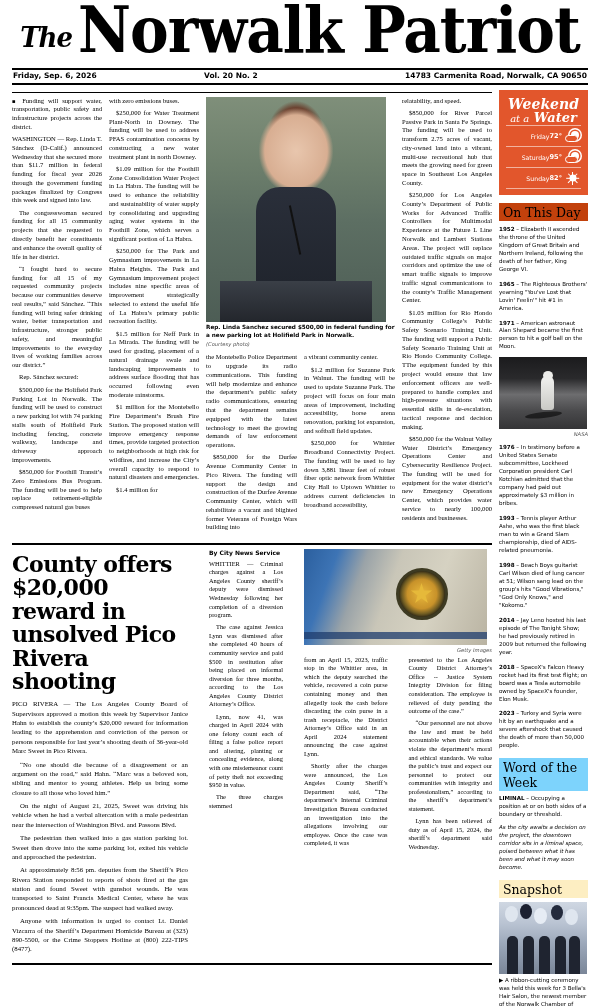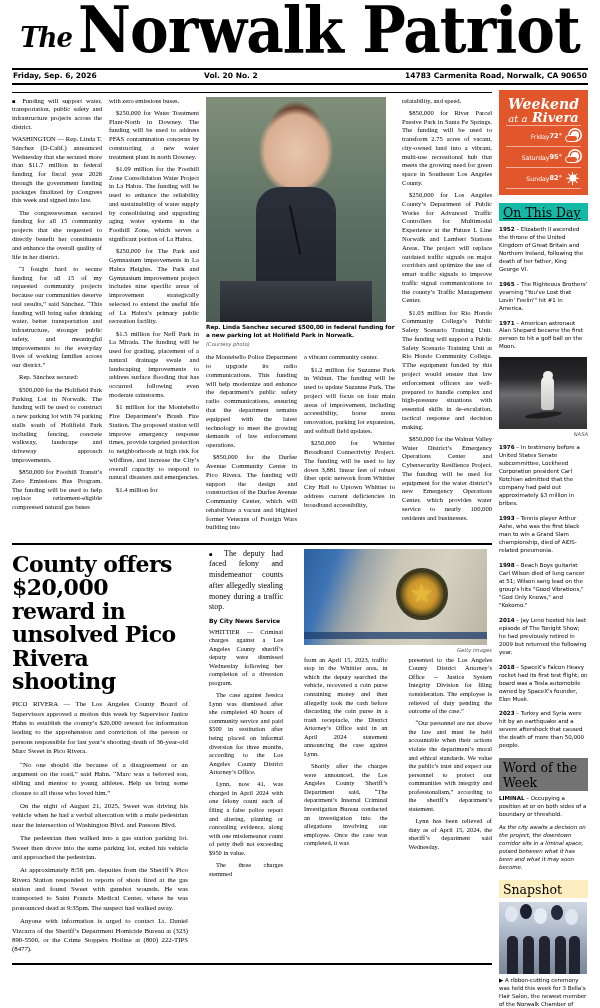--- a/index.html
+++ b/index.html
@@ -155,22 +155,22 @@
     background:#e2562c;border:1.4px solid #fff;box-sizing:border-box;}
   .w-sunfull{position:absolute;left:50%;top:50%;transform:translate(-50%,-50%);width:7px;height:7px;
     border-radius:50%;background:#fff;}
   .w-ray{position:absolute;left:50%;top:50%;width:1.4px;height:13px;background:#fff;
     transform-origin:center;margin-left:-0.7px;margin-top:-6.5px;}
 
   .rail-head{
     font-family:"DejaVu Serif",serif;font-size:12.5px;
     padding:2px 4px 1px 4px;margin:8px 0 4px 0;
   }
-  .rail-head.otd{background:#14b8a6;text-decoration:underline;}
-  .rail-head.wow{background:#737373;}
+  .rail-head.otd{background:#c2410c;}
+  .rail-head.wow{background:#7dd3fc;}
   .rail-head.snap{background:#fdeec2;}
   .otd-item{font-family:"DejaVu Sans",sans-serif;font-size:5.5px;line-height:1.45;margin-bottom:6px;}
   .otd-item b{font-size:5.6px;}
   .wow-def{font-family:"DejaVu Sans",sans-serif;font-size:5.5px;line-height:1.45;margin-bottom:5px;}
   .wow-ex{font-family:"DejaVu Sans",sans-serif;font-style:italic;font-size:5.5px;line-height:1.45;}
   .snap-cap{font-family:"DejaVu Sans",sans-serif;font-size:5.5px;line-height:1.45;margin-top:3px;}
 
   
   .sec-head{
     font-family:"DejaVu Serif",serif;font-weight:bold;
@@ -274,21 +274,20 @@
           <p>On the night of August 21, 2025, Sweet was driving his vehicle when he had a verbal altercation with a male pedestrian near the intersection of Washington Blvd. and Passons Blvd.</p>
           <p>The pedestrian then walked into a gas station parking lot. Sweet then drove into the same parking lot, exited his vehicle and approached the pedestrian.</p>
           <p>At approximately 8:56 pm. deputies from the Sheriff’s Pico Rivera Station responded to reports of shots fired at the gas station and found Sweet with gunshot wounds. He was transported to Saint Francis Medical Center, where he was pronounced dead at 9:35pm. The suspect had walked away.</p>
           <p>Anyone with information is urged to contact Lt. Daniel Vizcarra of the Sheriff’s Department Homicide Bureau at (323) 890-5500, or the Crime Stoppers Hotline at (800) 222-TIPS (8477).</p>
         </div>
 
         <div style="width:283px;">
 
           <div class="sec-cols">
             <div class="narrow">
-              <p class="deck noind" style="font-size:8px;"><span class="bullet">▪</span> <span>The deputy had faced felony and misdemeanor counts after allegedly stealing money during a traffic stop.</span></p>
               <div class="byline">By City News Service</div>
               <p class="noind"><span class="dateline"></span><span>WHITTIER — Criminal charges against a Los Angeles County sheriff’s deputy were dismissed Wednesday following her completion of a diversion program.</span></p>
               <p>The case against Jessica Lynn was dismissed after she completed 40 hours of community service and paid $500 in restitution after being placed on informal diversion for three months, according to the Los Angeles County District Attorney’s Office.</p>
               <p>Lynn, now 41, was charged in April 2024 with one felony count each of filing a false police report and altering, planting or concealing evidence, along with one misdemeanor count of petty theft not exceeding $950 in value.</p>
               <p>The three charges stemmed</p>
             </div>
 
             <div style="width:188px;">
               <div class="photo sher-photo">
                 <div class="badge"></div>
@@ -313,21 +312,21 @@
       </div>
 
       <div class="rule-bot"></div>
     </div>
 
     <div class="rail">
 
       <div class="weather">
         <div class="w-title">
           <span class="l1">Weekend</span>
-          <span class="l2"><span class="small">at a</span> <span>Rivera</span></span>
+          <span class="l2"><span class="small">at a</span> <span>Water</span></span>
         </div>
 
         <div class="w-row">
           <span class="day">Friday</span>
           <span class="tmp">72°</span>
           <span class="w-ico">
             <span class="w-sun"></span>
             <span class="w-cloud"></span>
           </span>
         </div>

